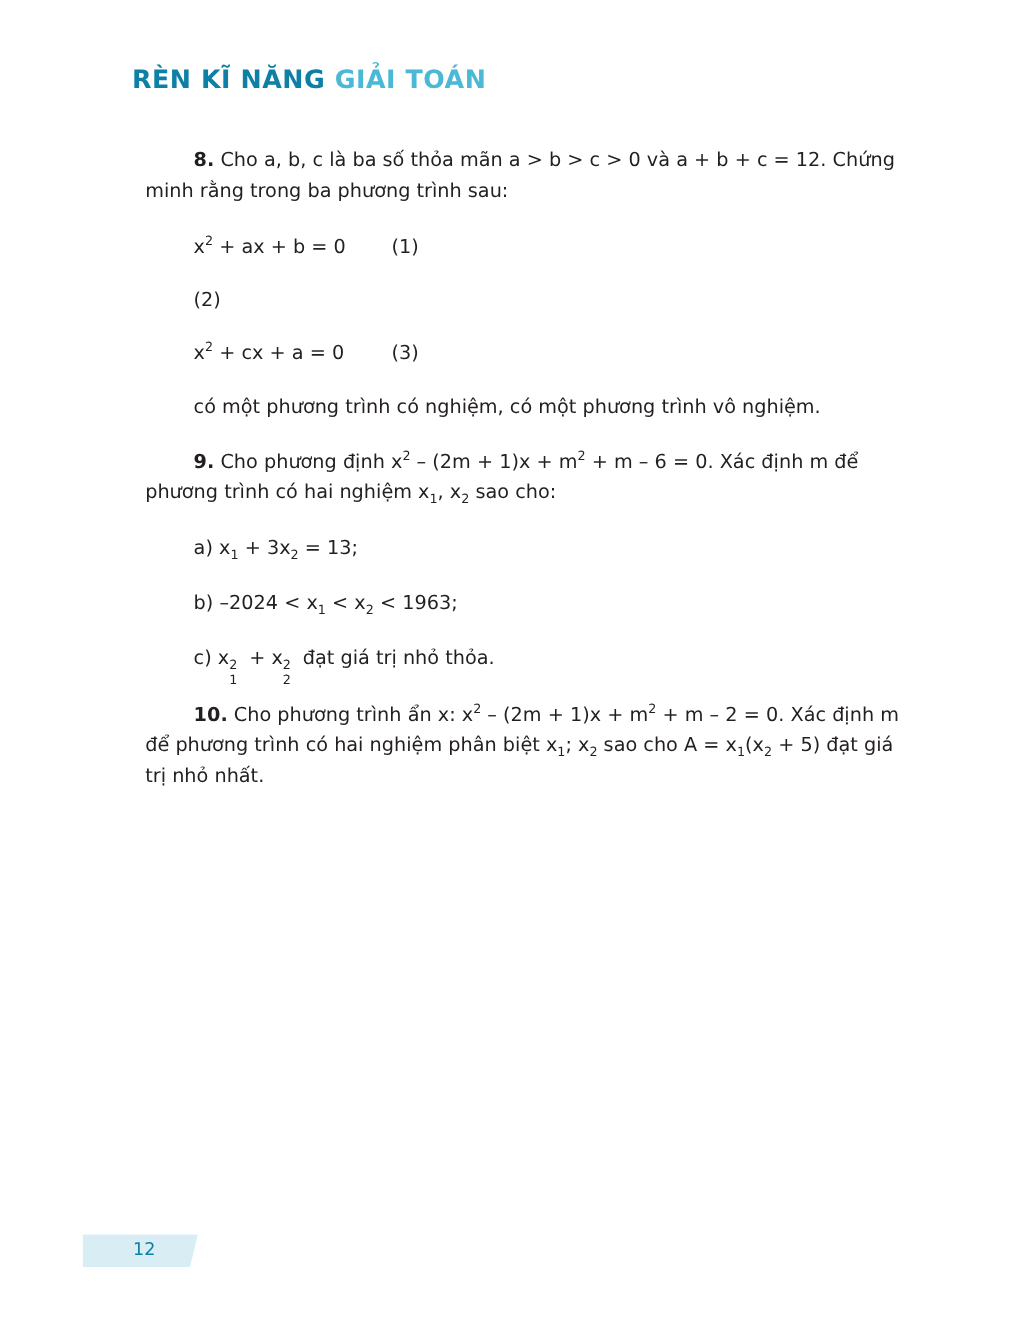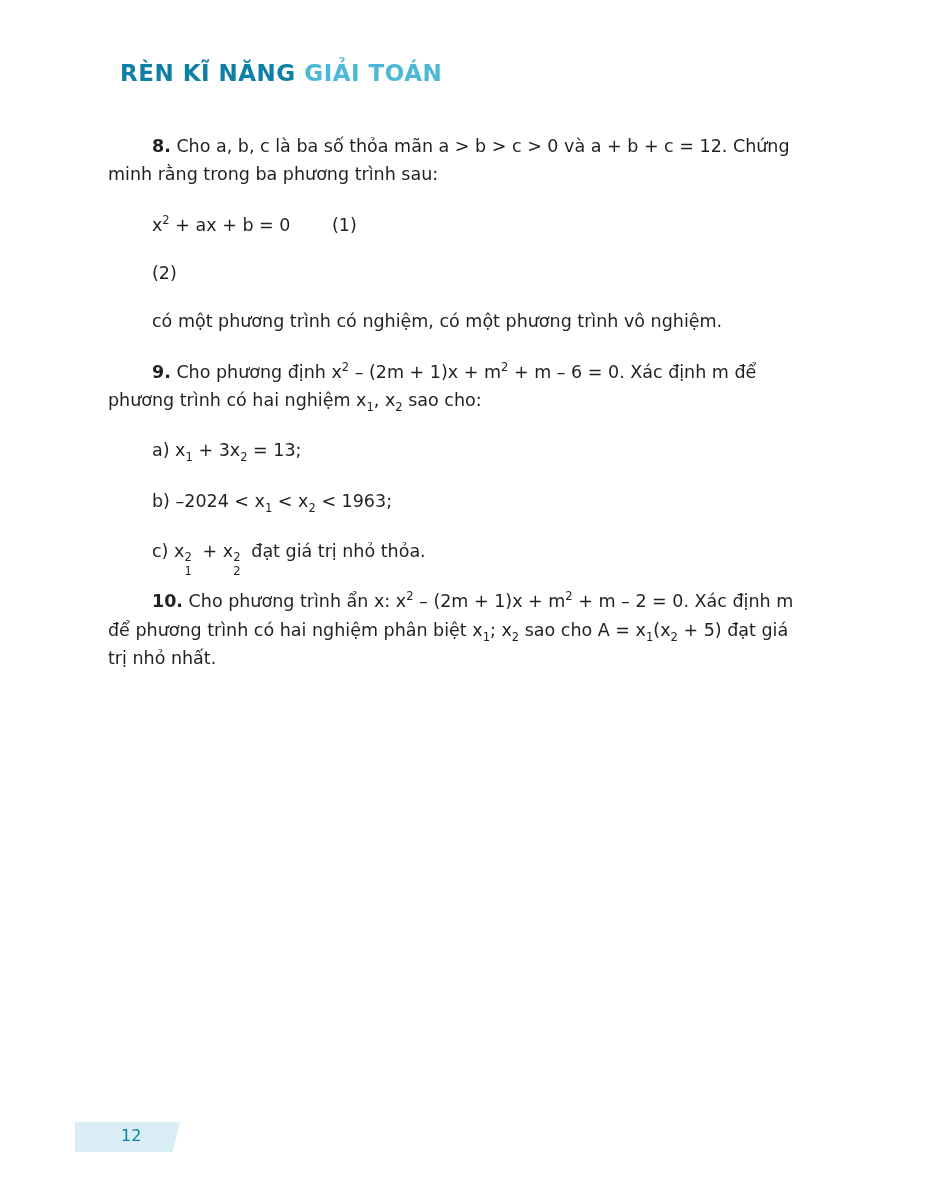--- a/index.html
+++ b/index.html
@@ -35,21 +35,21 @@
   .header .h-strong {
     color: #0e7fa5;
   }
   .header .h-light {
     color: #4bb8d6;
   }
 
   
   .content {
     position: absolute;
-    left: 108px;
+    left: 132px;
     top: 132px;
     width: 690px;
   }
   .para {
     font-size: 17.5px;
     line-height: 1.62;
     color: #231f20;
     margin: 0 0 22px 0;
     text-align: left;
   }
@@ -150,20 +150,24 @@
 
     <div class="eq-row gap-top">
       <span class="eq-expr"><span>x</span><sup class="sm">2</sup><span> + ax + b = 0</span></span>
       <span class="eq-label">(1)</span>
     </div>
 
     <div class="eq-row">
       <span class="eq-label">(2)</span>
     </div>
 
+    <div class="eq-row">
+      <span class="eq-expr"><span>x</span><sup class="sm">2</sup><span> + cx + a = 0</span></span>
+      <span class="eq-label">(3)</span>
+    </div>
 
     <p class="para sub gap-top">có một phương trình có nghiệm, có một phương trình vô nghiệm.</p>
 
     <p class="para indent gap-top"><span class="num">9.</span><span> Cho phương định x</span><sup class="sm">2</sup><span> – (2m + 1)x + m</span><sup class="sm">2</sup><span> + m – 6 = 0. Xác định m để phương trình có hai nghiệm x</span><sub class="sm">1</sub><span>, x</span><sub class="sm">2</sub><span> sao cho:</span></p>
 
     <p class="para sub"><span>a) x</span><sub class="sm">1</sub><span> + 3x</span><sub class="sm">2</sub><span> = 13;</span></p>
 
     <p class="para sub"><span>b) –2024 &lt; x</span><sub class="sm">1</sub><span> &lt; x</span><sub class="sm">2</sub><span> &lt; 1963;</span></p>
 
     <p class="para sub"><span>c)  x</span><span class="subsup"><span class="s-top">2</span><span class="s-bot">1</span></span><span> + x</span><span class="subsup"><span class="s-top">2</span><span class="s-bot">2</span></span><span> đạt giá trị nhỏ thỏa.</span></p>

